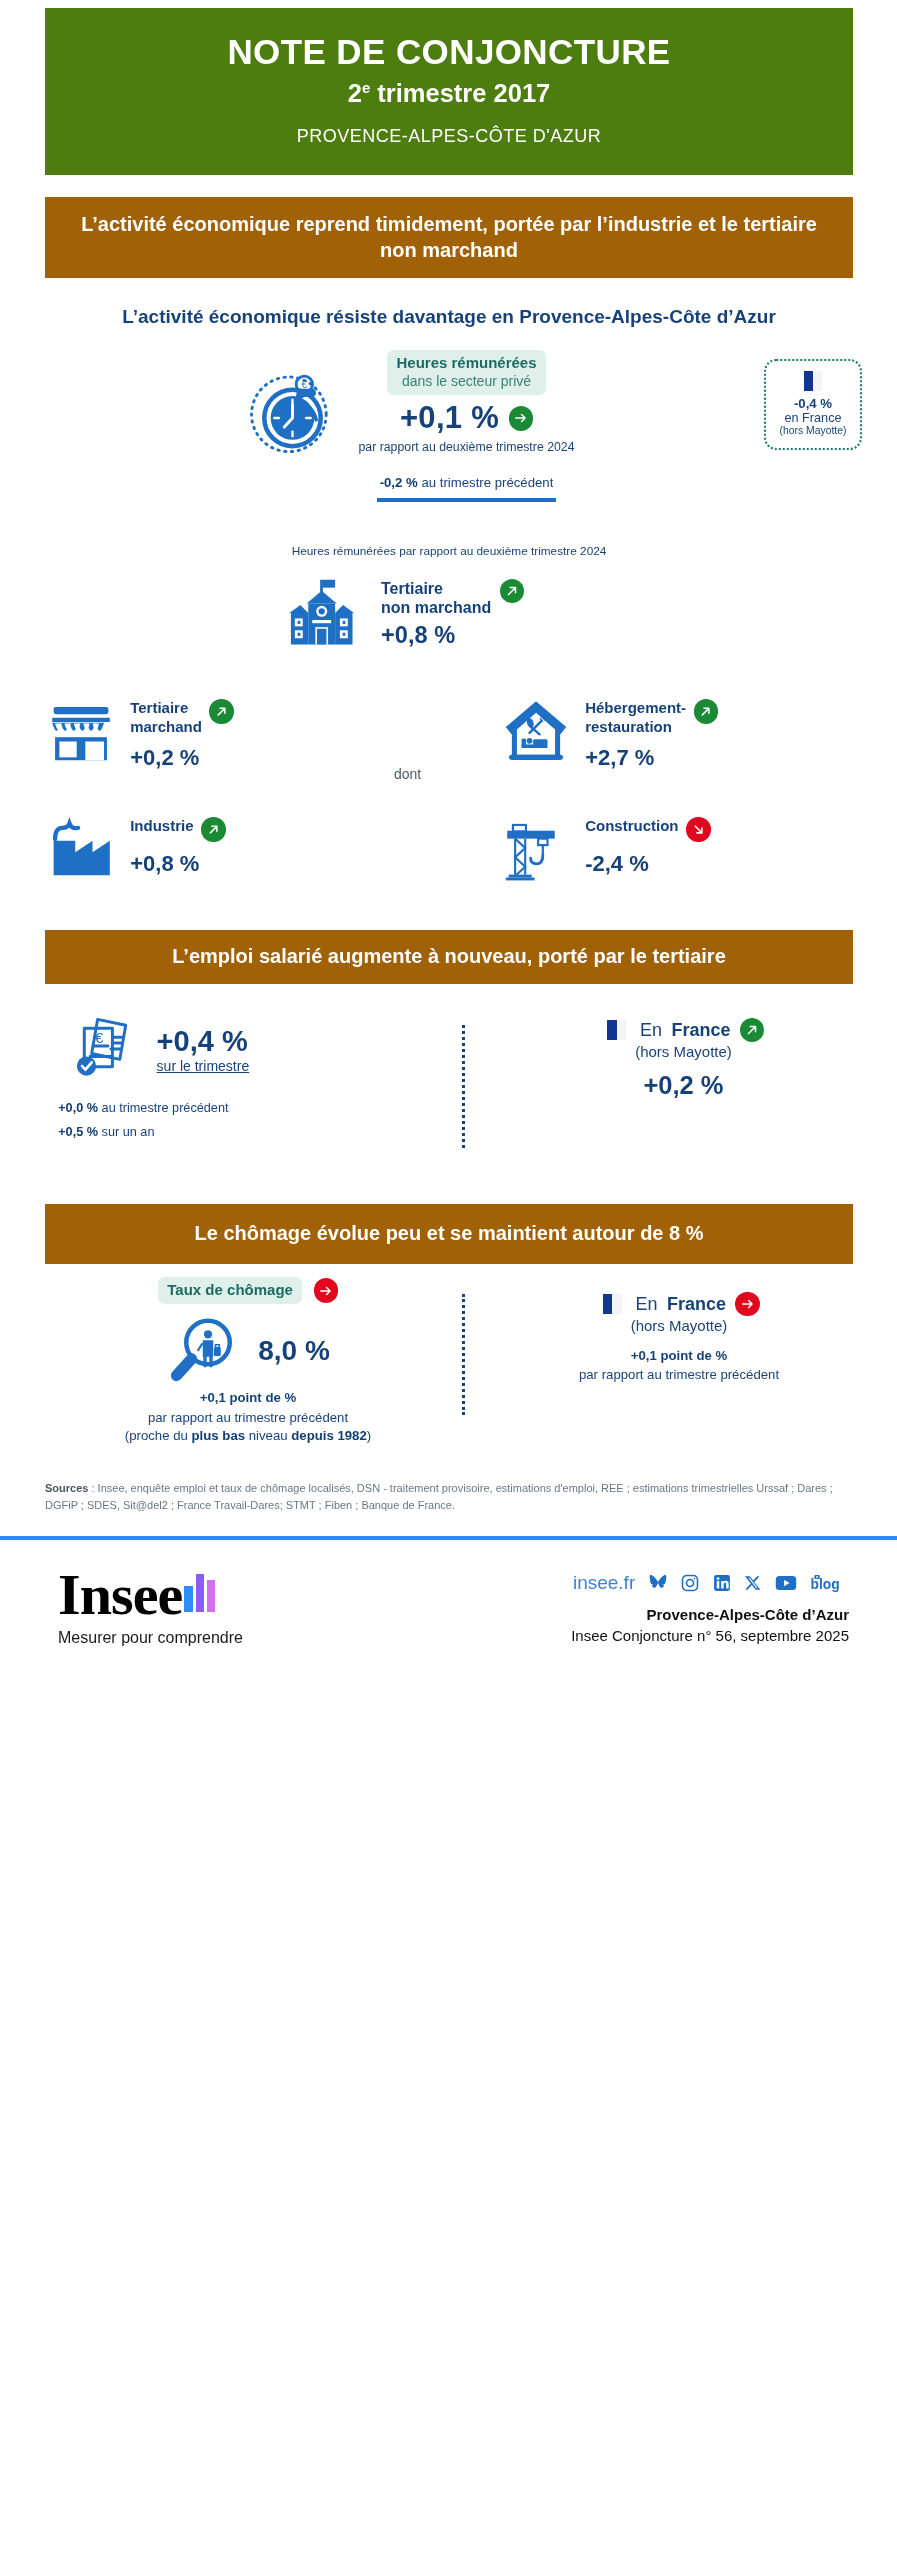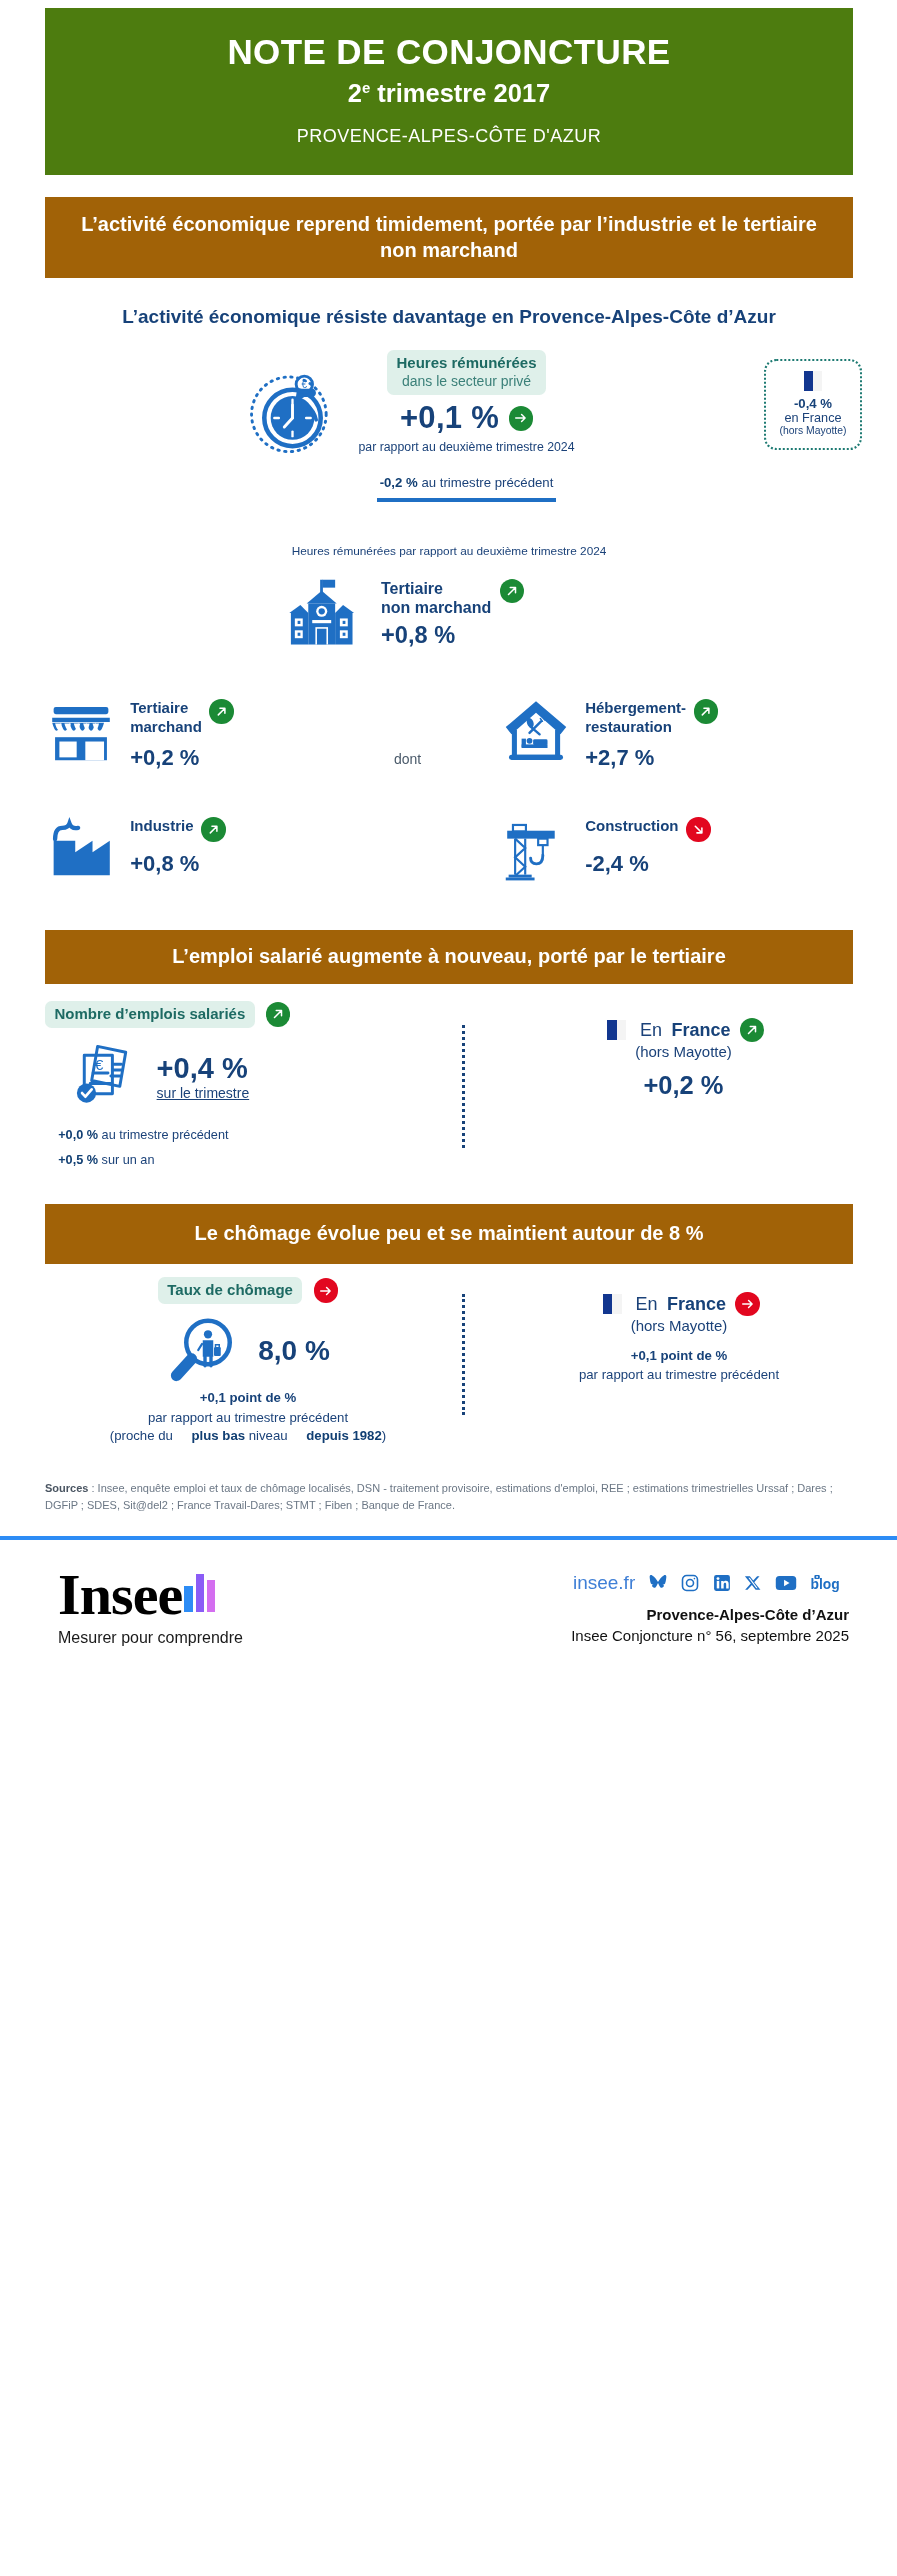--- a/index.html
+++ b/index.html
@@ -264,21 +264,21 @@
   }
   .sector .val {
     font-size: 22px;
     font-weight: bold;
     color: #174279;
     margin-top: 9.4px;
   }
   .dont {
     position: absolute;
     left: 394px;
-    top: 57px;
+    top: 72px;
     font-size: 14px;
     color: #4a5a6a;
   }
 
   
   .emp-wrap {
     position: relative;
     margin-top: 17px;
     height: 203px;
   }
@@ -342,21 +342,21 @@
     display: flex;
     align-items: center;
     justify-content: center;
     gap: 17px;
     margin-top: 9.4px;
   }
   .unemp-main .ico { width: 75px; height: 75px; flex: 0 0 auto; }
   .unemp-main .num { font-size: 28px; font-weight: bold; color: #174279; }
   .unemp-sub1 { font-size: 13.2px; font-weight: bold; color: #174279; margin-top: 1.9px; }
   .unemp-sub2 { font-size: 13.2px; color: #1b4279; margin-top: 3.8px; line-height: 1.35; }
-  .unemp-sub2 b { color: #113f73; margin-left: 15px; }
+  .unemp-sub2 b { color: #113f73; }
   .unemp-right {
     position: absolute;
     left: 500px;
     top: 15px;
     width: 358px;
     text-align: center;
   }
 
   
   .sources {
@@ -666,28 +666,20 @@
         </div>
         <div class="val">-2,4 %</div>
       </div>
     </div>
   </div>
 
   <div class="banner">L’emploi salarié augmente à nouveau, porté par le tertiaire</div>
 
   <div class="emp-wrap">
     <div class="emp-left">
-      <div class="emp-pill-line">
-        <span class="pill">Nombre d’emplois salariés</span>
-        <span class="arrow-badge up">
-          <svg width="14" height="14" viewBox="0 0 24 24">
-              <path d="M6 18L18 6M9 6h9v9" fill="none" stroke="#ffffff" stroke-width="2.6" stroke-linecap="round" stroke-linejoin="round"></path>
-            </svg>
-        </span>
-      </div>
       <div class="emp-main">
         <div class="ico">
           <svg viewBox="0 0 100 100" width="74" height="74">
             <g fill="none" stroke="#1f6fc4" stroke-width="4" stroke-linejoin="round">
               <path d="M40 10 L78 18 L70 64 L32 56 Z"></path>
               <path d="M22 22 h38 v52 h-38 z"></path>
             </g>
             <g stroke="#1f6fc4" stroke-width="4" stroke-linecap="round">
               <path d="M34 46 h20"></path>
               <path d="M30 60 h28"></path>

